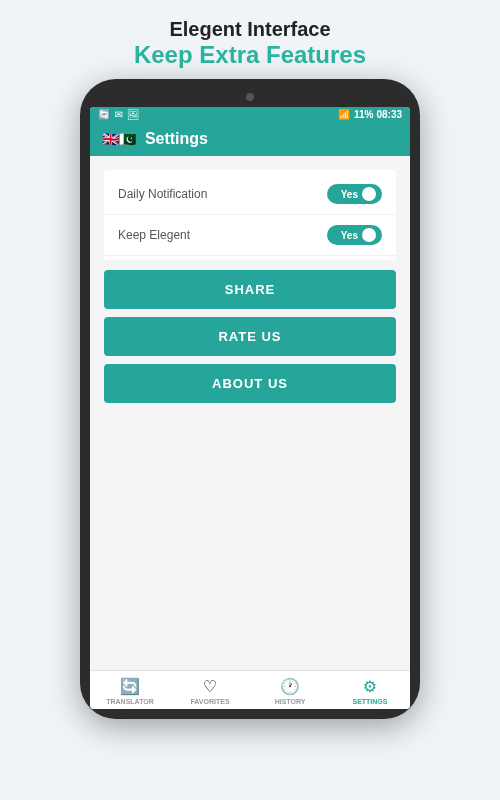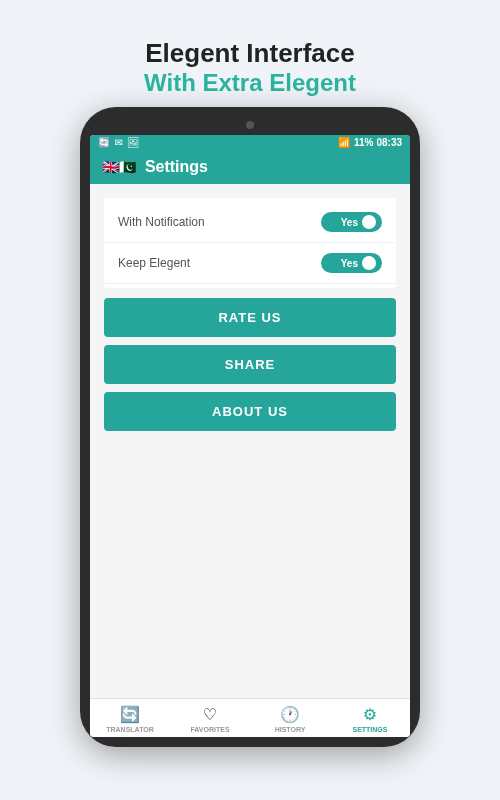--- a/index.html
+++ b/index.html
@@ -15,24 +15,23 @@
       overflow: hidden;
     }
 
     .top-text {
       width: 100%;
       text-align: center;
       padding: 18px 10px 10px;
     }
 
     .top-text .line1 {
-      font-size: 26px;
+      font-size: 20px;
       font-weight: 800;
       color: #222;
-      margin-top: 20px;
     }
 
     .top-text .line2 {
       font-size: 24px;
       font-weight: 800;
       color: #2bb5a0;
     }
 
     
     .phone-shell {
@@ -136,21 +135,21 @@
     .toggle-label {
       font-size: 12px;
       color: #555;
     }
 
     .toggle-switch {
       background: #26a69a;
       color: #fff;
       font-size: 10px;
       border-radius: 20px;
-      padding: 3px 6px 3px 20px;
+      padding: 3px 6px 3px 14px;
       display: flex;
       align-items: center;
       gap: 4px;
       font-weight: bold;
     }
 
     .toggle-circle {
       width: 14px;
       height: 14px;
       background: #fff;
@@ -213,21 +212,21 @@
 
     .nav-item.active .nav-icon {
       color: #26a69a;
     }
   </style>
 </head>
 <body>
 
 <div class="top-text">
   <div class="line1">Elegent Interface</div>
-  <div class="line2">With Extra Elegent</div>
+  <div class="line2">Keep Extra Features</div>
 </div>
 
 <div class="phone-shell">
   <div class="phone-top-bar">
     <div class="camera-dot"></div>
   </div>
 
   <div class="phone-screen">
 
     <div class="status-bar">
@@ -247,38 +246,38 @@
 
       <span style="font-size:14px;">🇬🇧🇵🇰</span>
       <span>Settings</span>
     </div>
 
     <div class="settings-content">
 
       <div class="settings-card">
 
         <div class="toggle-row">
-          <span class="toggle-label">With Notification</span>
+          <span class="toggle-label">Daily Notification</span>
           <div class="toggle-switch">
             <span>Yes</span>
             <div class="toggle-circle"></div>
           </div>
         </div>
         <div class="toggle-row">
           <span class="toggle-label">Keep Elegent</span>
           <div class="toggle-switch">
             <span>Yes</span>
             <div class="toggle-circle"></div>
           </div>
         </div>
       </div>
 
       <div class="action-buttons">
+        <button class="action-btn">SHARE</button>
         <button class="action-btn">RATE US</button>
-        <button class="action-btn">SHARE</button>
         <button class="action-btn">ABOUT US</button>
       </div>
 
     </div>
 
     <div class="bottom-nav">
       <div class="nav-item">
         <span class="nav-icon">🔄</span>
         <span class="nav-label">TRANSLATOR</span>
       </div>

